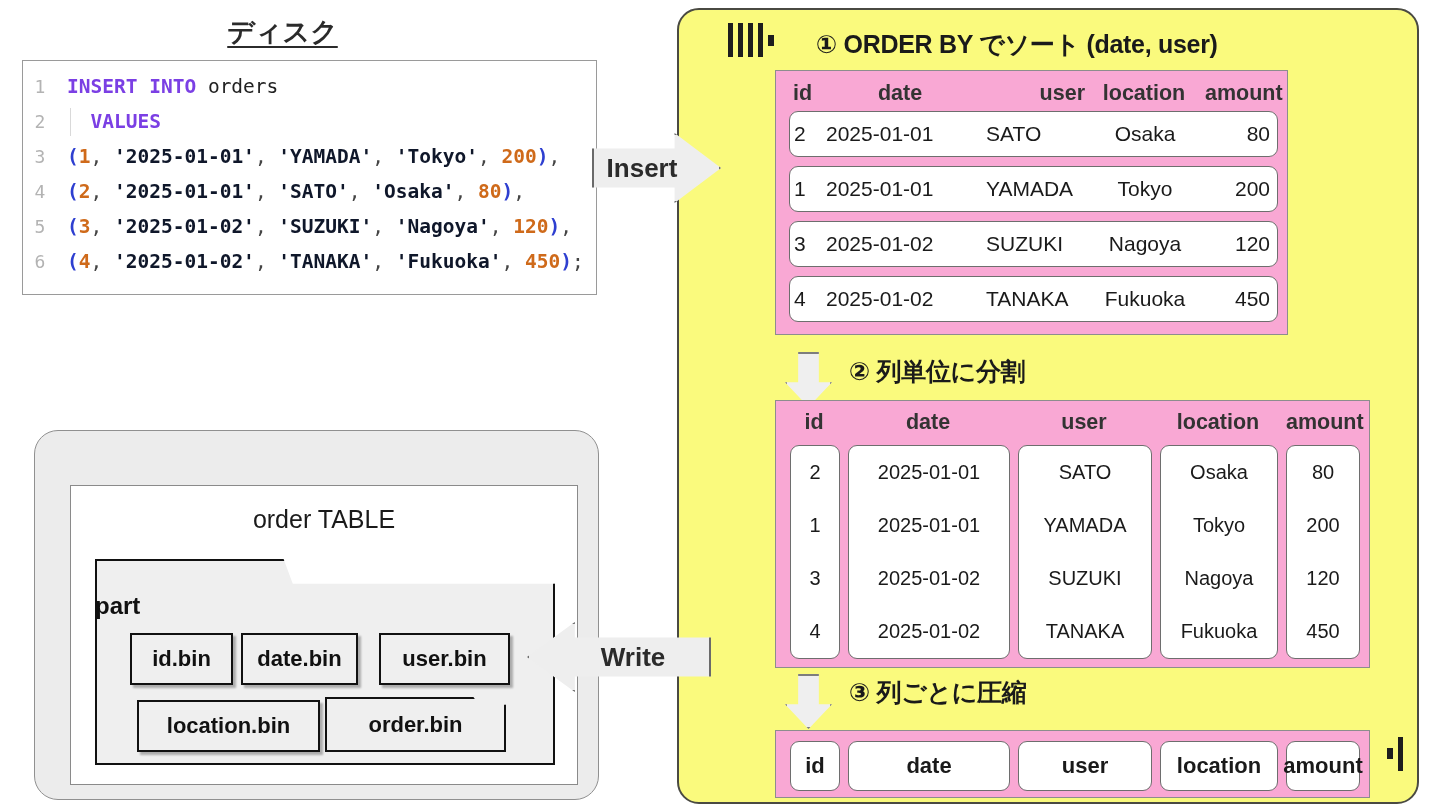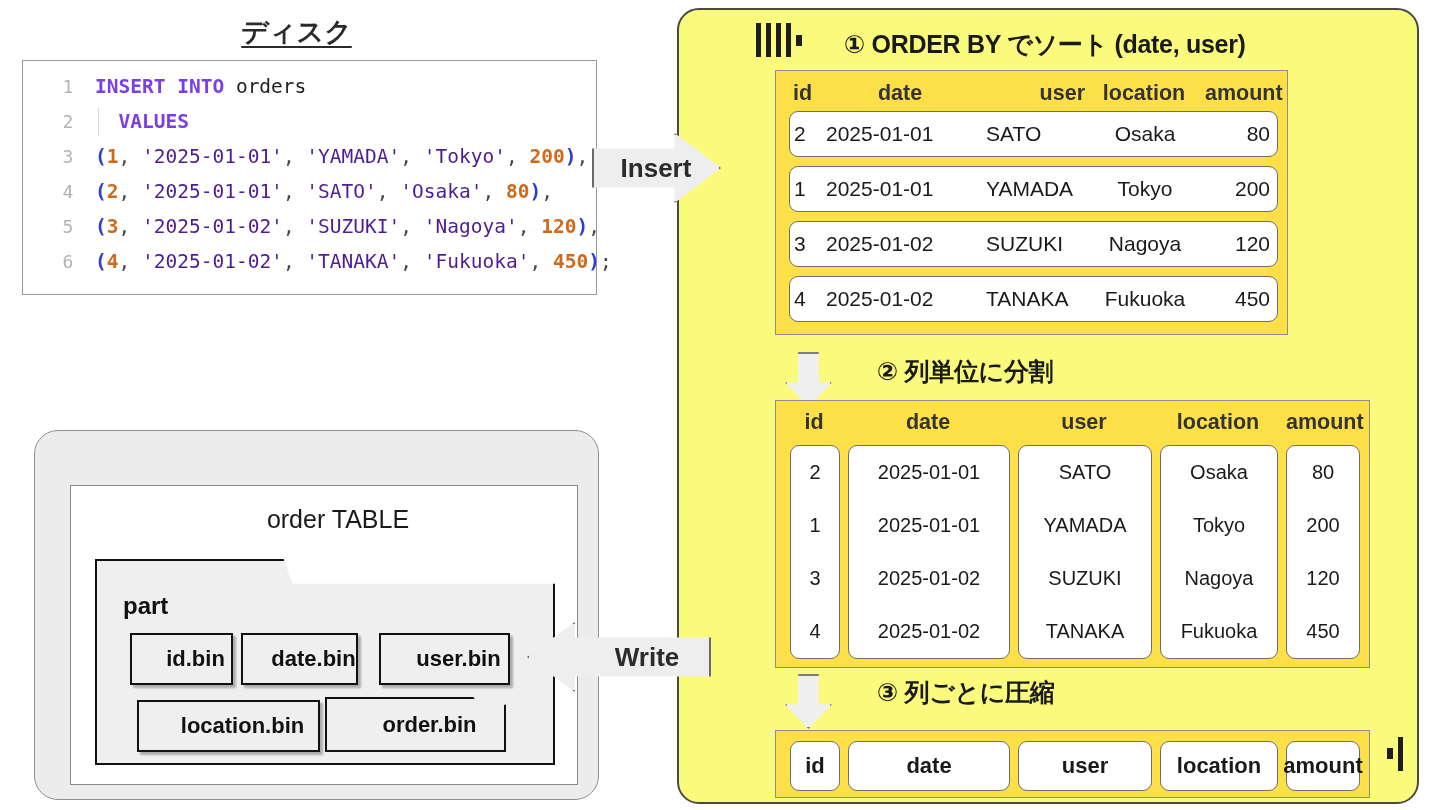--- a/index.html
+++ b/index.html
@@ -3,37 +3,37 @@
 <meta charset="utf-8">
 <title>Columnar Storage Diagram</title>
 <style>
   html,body{margin:0;padding:0;}
   body{
     width:1440px;height:810px;position:relative;overflow:hidden;
     background:#ffffff;
     font-family:"Liberation Sans","DejaVu Sans",sans-serif;
     -webkit-font-smoothing:antialiased;
   }
-  .abs{position:absolute;box-sizing:border-box;padding-left:28px;}
+  .abs{position:absolute;box-sizing:border-box;}
 
   
   #sql-block{
     left:22px;top:60px;width:575px;height:235px;
     background:#ffffff;border:1px solid #9a9a9a;
     font-family:"DejaVu Sans Mono","Liberation Mono",monospace;
   }
   .code-line{position:relative;height:35px;line-height:35px;font-size:19.5px;white-space:pre;}
   .ln{position:absolute;left:0;width:34px;text-align:center;color:#b3b3b3;font-size:18px;}
   .ctext{position:absolute;left:44px;}
   .guide{position:absolute;left:47px;top:4px;width:1px;height:28px;background:#d9d9d9;}
   .kw{color:#7b3fe4;font-weight:600;}
   .ident{color:#222222;}
   .paren{color:#2e3fd0;font-weight:700;}
   .num{color:#cf6a1a;font-weight:700;}
-  .str{color:#4c1d95;font-weight:400;}
+  .str{color:#0f172a;font-weight:700;}
   .punc{color:#444444;}
 
   
   #yellow-panel{
     left:677px;top:8px;width:742px;height:796px;
     background:#fafa7d;border:2.5px solid #4a4a42;border-radius:22px;
   }
   
   .barcode{display:flex;align-items:flex-end;gap:5px;}
   .barcode i{display:block;background:#1d1d1d;width:5px;height:34px;}
@@ -53,21 +53,21 @@
   
   .down-arrow{
     width:47px;height:55px;
     background:#efefef;border:2px solid #7d7d7d;
     clip-path:polygon(28% 0%,72% 0%,72% 55%,100% 55%,50% 100%,0% 55%,28% 55%);
   }
   #arrow-step2{left:785px;top:352px;}
   #arrow-step3{left:785px;top:674px;}
 
   
-  .tbl-panel{background:#fde047;border:1.5px solid #8d8d8d;}
+  .tbl-panel{background:#f9a8d4;border:1.5px solid #8d8d8d;}
   .cell-box{
     background:#ffffff;border:1.6px solid #6e6e6e;border-radius:9px;
     display:flex;align-items:center;
   }
 
   
   #table-sorted{left:775px;top:70px;width:513px;height:265px;}
   .s1-head{position:absolute;top:10px;font-size:21.5px;font-weight:700;color:#333;}
   .s1-row{position:absolute;left:13px;width:487px;height:44px;}
   .s1-cell{position:absolute;font-size:21px;color:#1a1a1a;top:0;height:44px;line-height:44px;}

